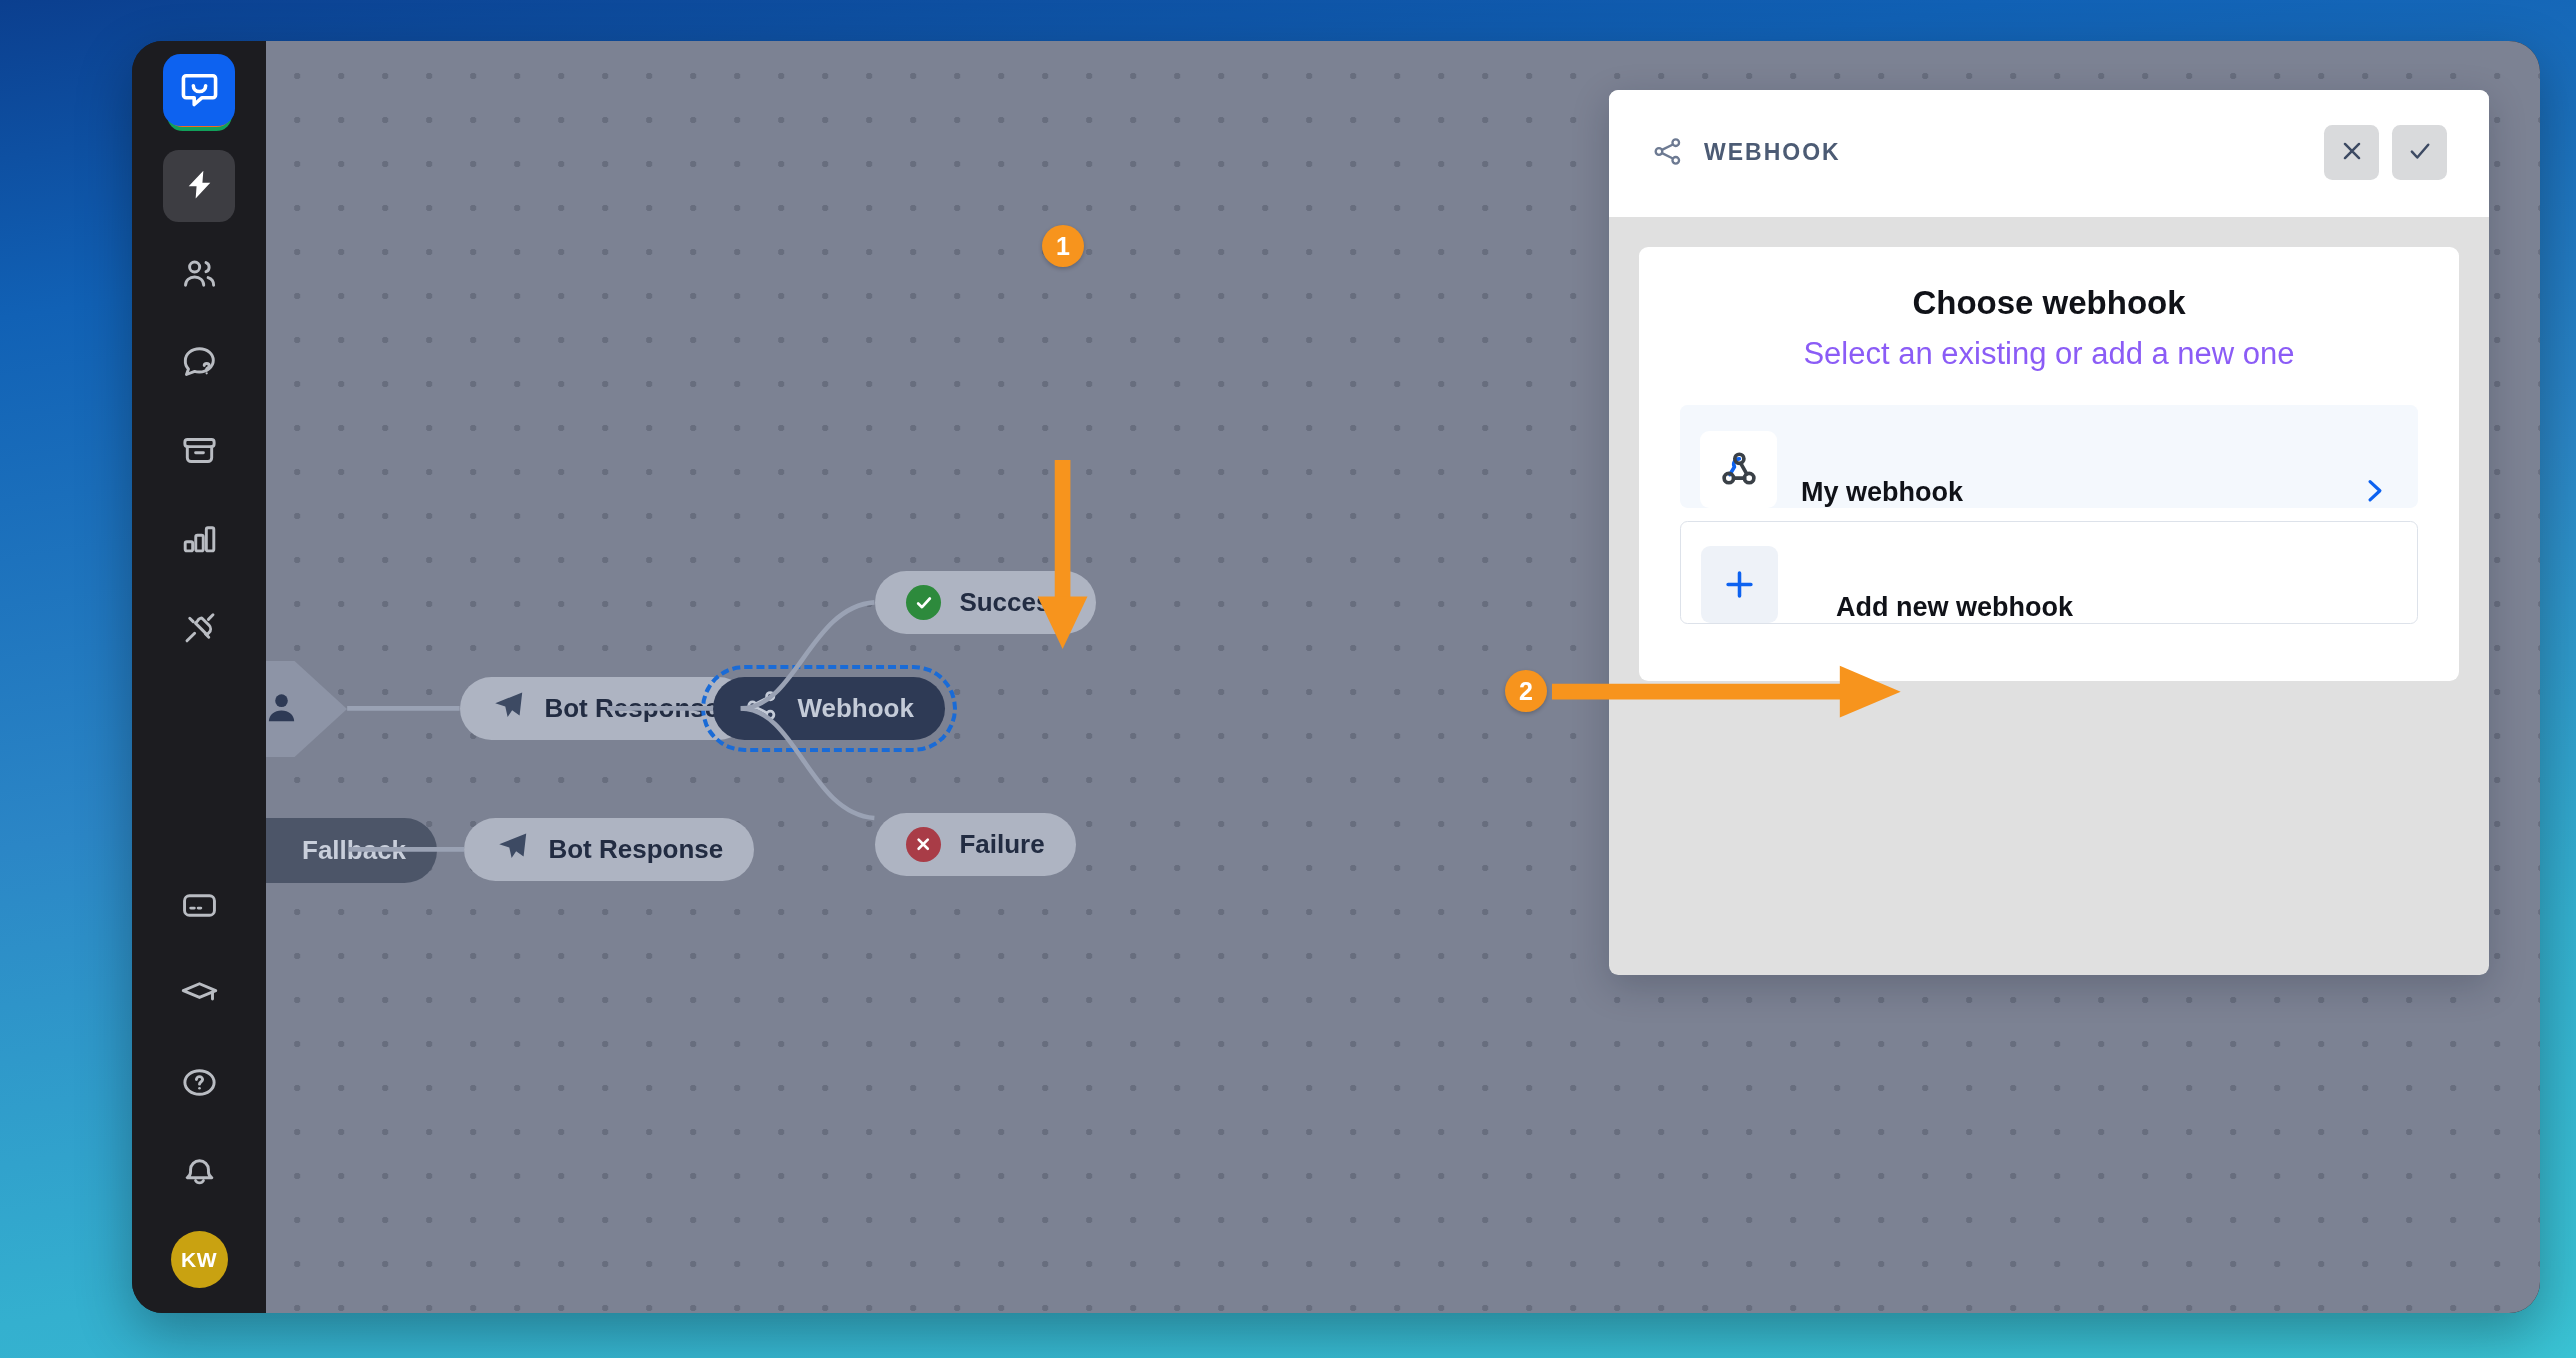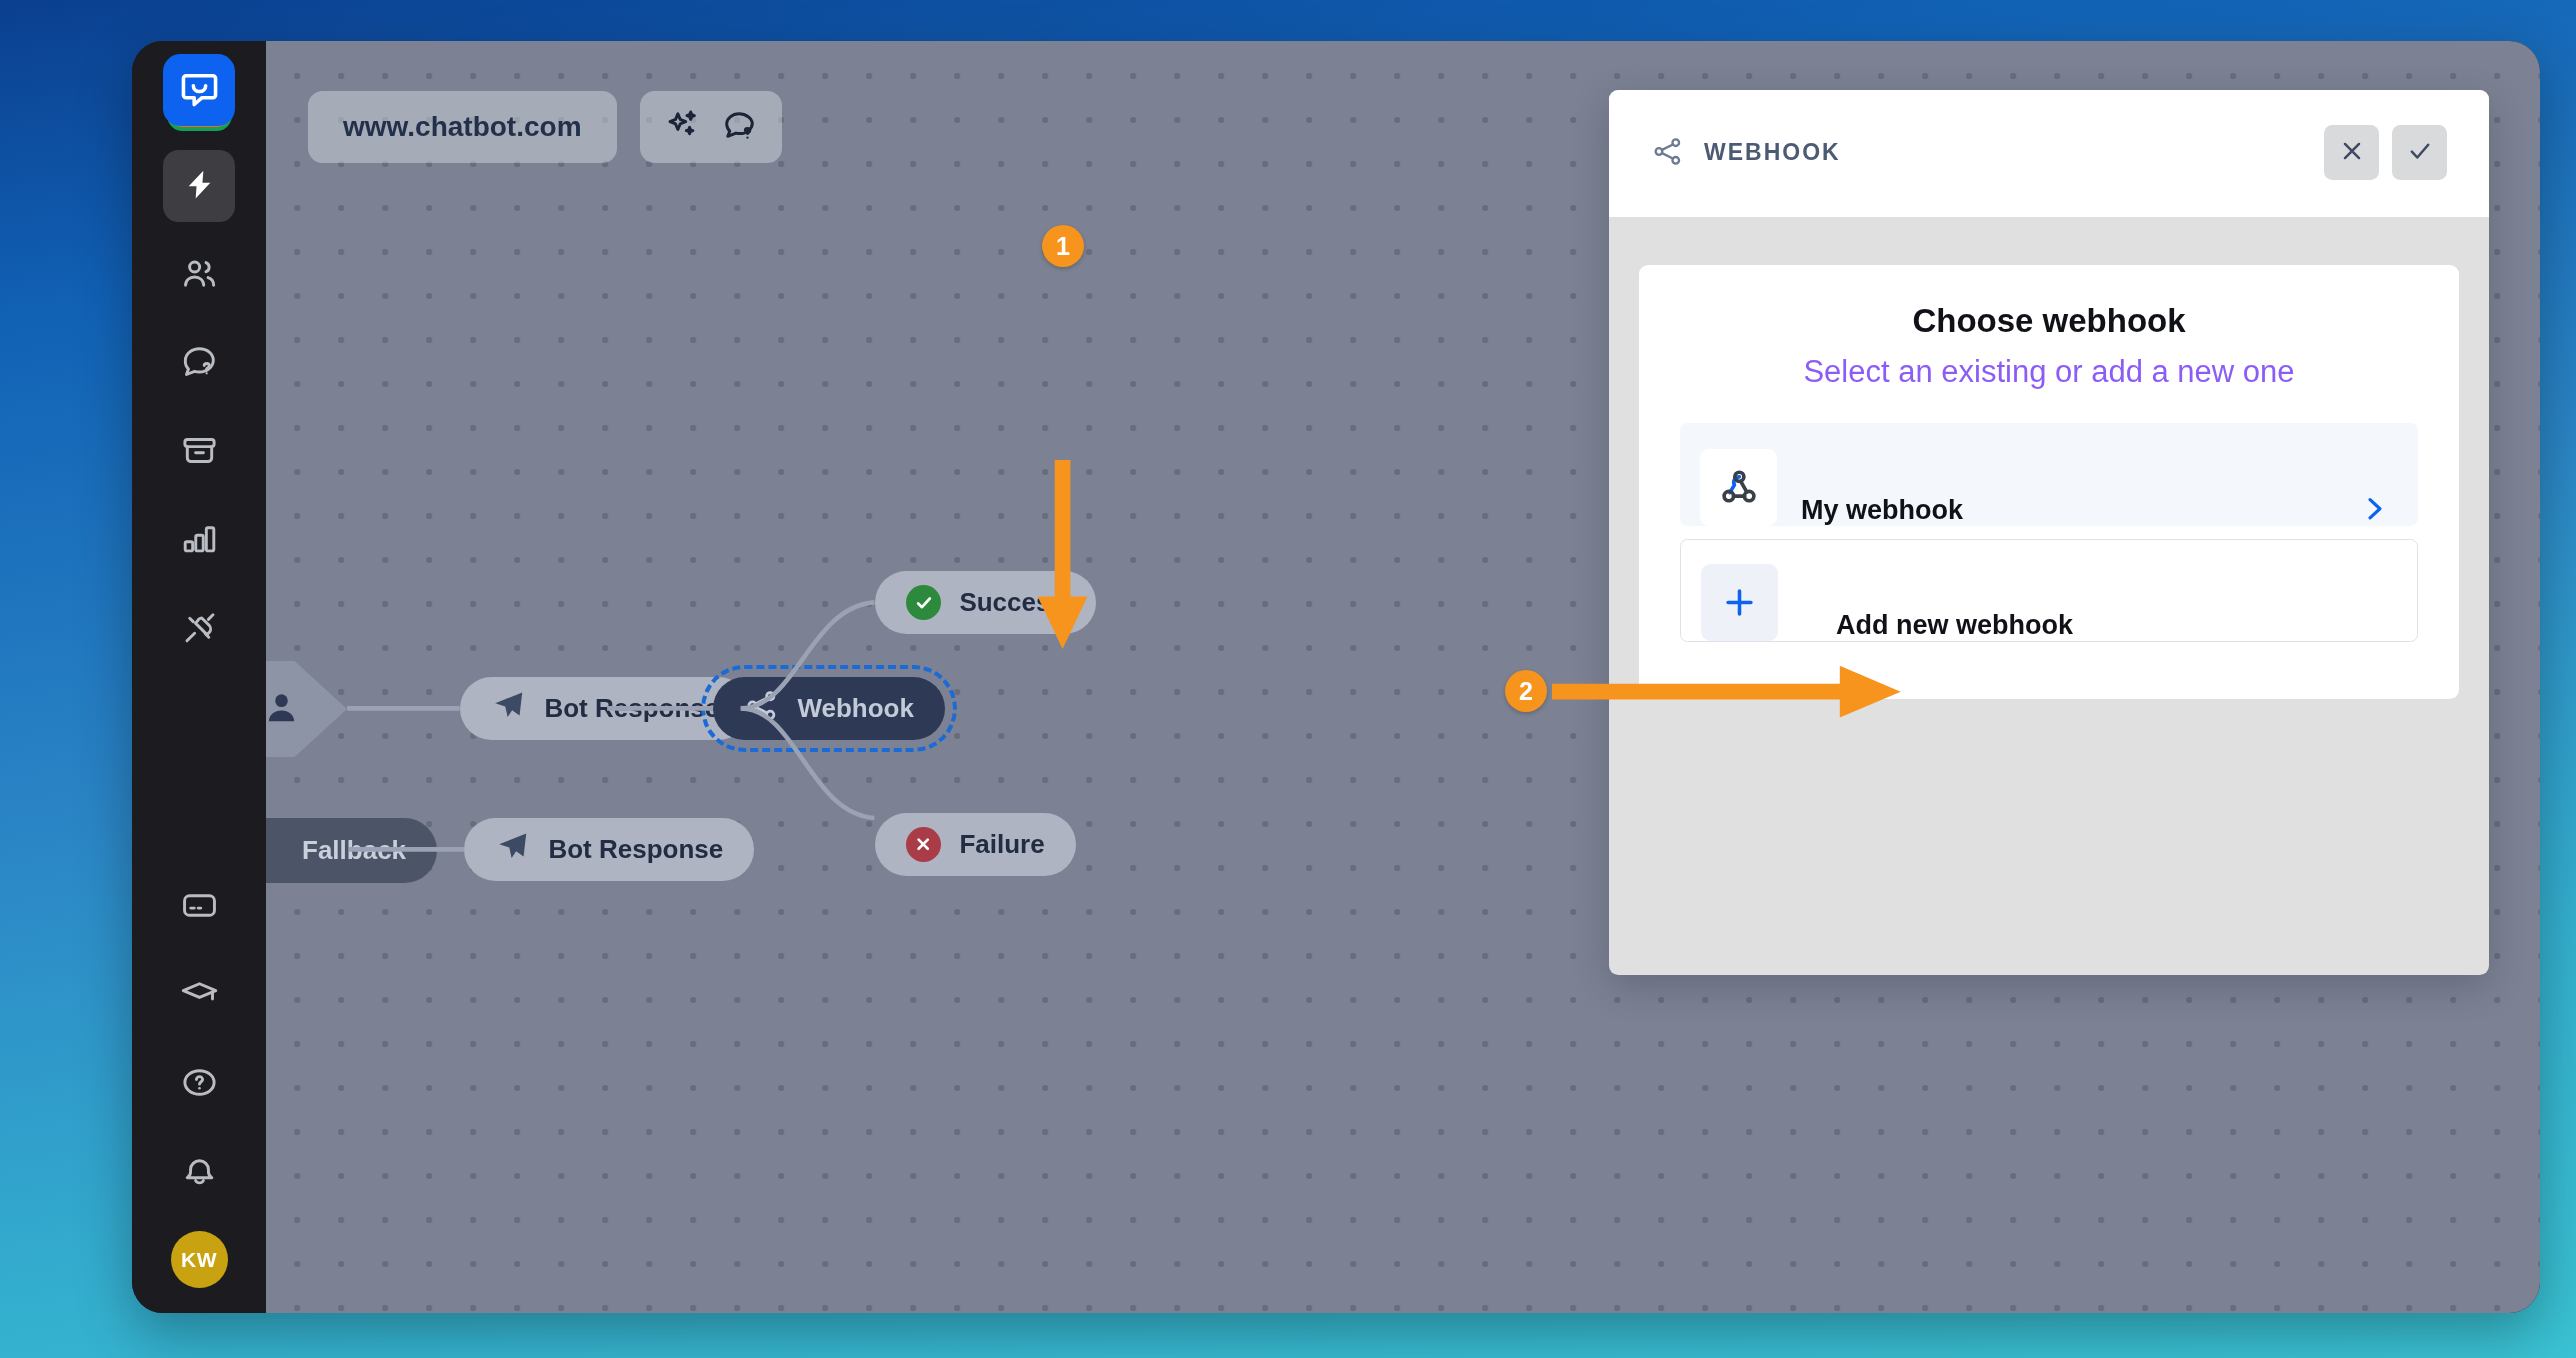--- a/index.html
+++ b/index.html
@@ -140,21 +140,21 @@
     width: 55px; height: 55px; border-radius: 8.3px; background: #d9dadc;
     display: flex; align-items: center; justify-content: center; cursor: pointer;
   }
   .title-input {
     margin-top: 28px; width: 100%; height: 70px;
     border: 1.4px solid #c7ccd6; border-radius: 8.3px;
     padding: 0 22px; font-size: 25px; color: #2a3347;
     font-family: "Liberation Sans", sans-serif; background: #fff;
   }
   .title-input::placeholder { color: #9aa3b4; }
-  .panel-body { flex: 1 1 auto; padding: 29.5px 30px; margin-top: 18px; }
+  .panel-body { flex: 1 1 auto; padding: 29.5px 30px; }
   .chooser-card {
     background: #fff; border-radius: 9.2px;
     padding: 37px 41px 44px 41px;
   }
   .chooser-title {
     text-align: center; font-size: 33px; font-weight: 700; color: #101218;
     margin-bottom: 14.8px;
   }
   .chooser-sub {
     text-align: center; font-size: 31px; color: #8b5cf6; margin-bottom: 33px;
@@ -304,39 +304,20 @@
     <svg class="anno" style="left:0;top:0;width:100%;height:100%;" viewBox="0 0 2467 1380" width="2275" height="1272">
       <g fill="none" stroke="#9aa2b4" stroke-width="5">
         <path d="M88 724 L210 724"></path>
         <path d="M370 724 L485 724"></path>
         <path d="M515 724 C575 724 590 614 660 609"></path>
         <path d="M515 724 C575 724 590 838 660 843"></path>
         <path d="M90 877 L215 877"></path>
       </g>
     </svg>
 
-    <div class="toolbar">
-      <div class="url-pill">www.chatbot.com</div>
-      <div class="icon-pill">
-        <span>
-          <svg width="37" height="37" viewBox="0 0 24 24" fill="none" stroke="#1c2437" stroke-width="1.9" stroke-linejoin="round">
-            <path d="M9 4.4l1.5 3.6 3.6 1.5-3.6 1.5L9 14.6l-1.5-3.6L3.9 9.5l3.6-1.5L9 4.4z"></path>
-            <path d="M17.3 3.2l.7 1.7 1.7.7-1.7.7-.7 1.7-.7-1.7-1.7-.7 1.7-.7.7-1.7z"></path>
-            <path d="M16.6 13.2l.6 1.5 1.5.6-1.5.6-.6 1.5-.6-1.5-1.5-.6 1.5-.6.6-1.5z"></path>
-          </svg>
-        </span>
-        <span>
-          <svg width="37" height="37" viewBox="0 0 24 24" fill="none" stroke="#1c2437" stroke-width="1.9" stroke-linecap="round" stroke-linejoin="round">
-            <path d="M20.3 10.6c0 3.6-3.6 6.6-8 6.6-.9 0-1.8-.1-2.6-.3L4.4 19l1.3-3.4a6.2 6.2 0 0 1-2-4.6c0-3.6 3.6-6.6 8-6.6s8.6 3 8.6 6.6z"></path>
-            <path d="M17.2 17.2c.3-.6 1.5-.9 1.5-1.9 0-.8-.7-1.3-1.5-1.3s-1.4.6-1.4 1.2"></path>
-            <circle cx="17.2" cy="19.9" r=".75" fill="#1c2437" stroke="none"></circle>
-          </svg>
-        </span>
-      </div>
-    </div>
 
     <div class="entry-node">
       <span>
         <svg width="41" height="41" viewBox="0 0 24 24" fill="#2e3a55">
           <circle cx="12" cy="8" r="3.7"></circle>
           <path d="M4.6 20c0-3.7 3.3-6.3 7.4-6.3S19.4 16.3 19.4 20z"></path>
         </svg>
       </span>
     </div>
 

